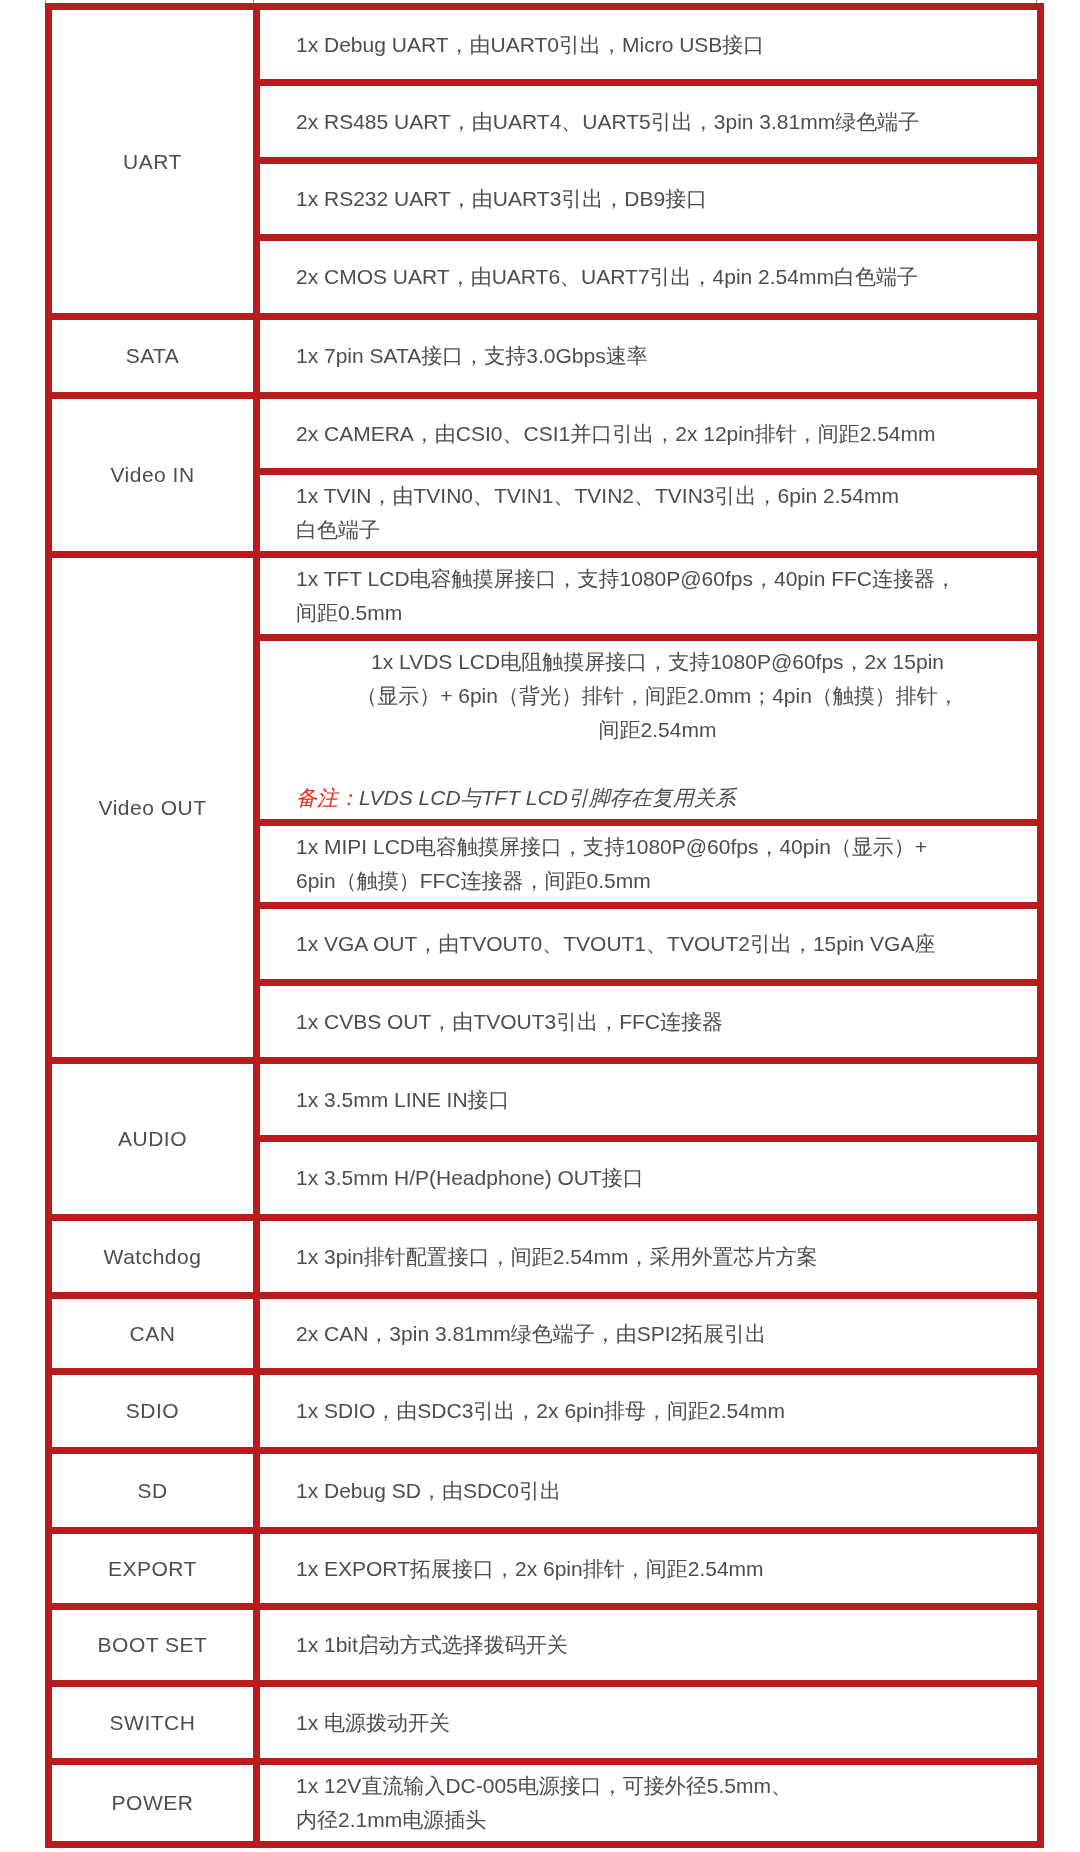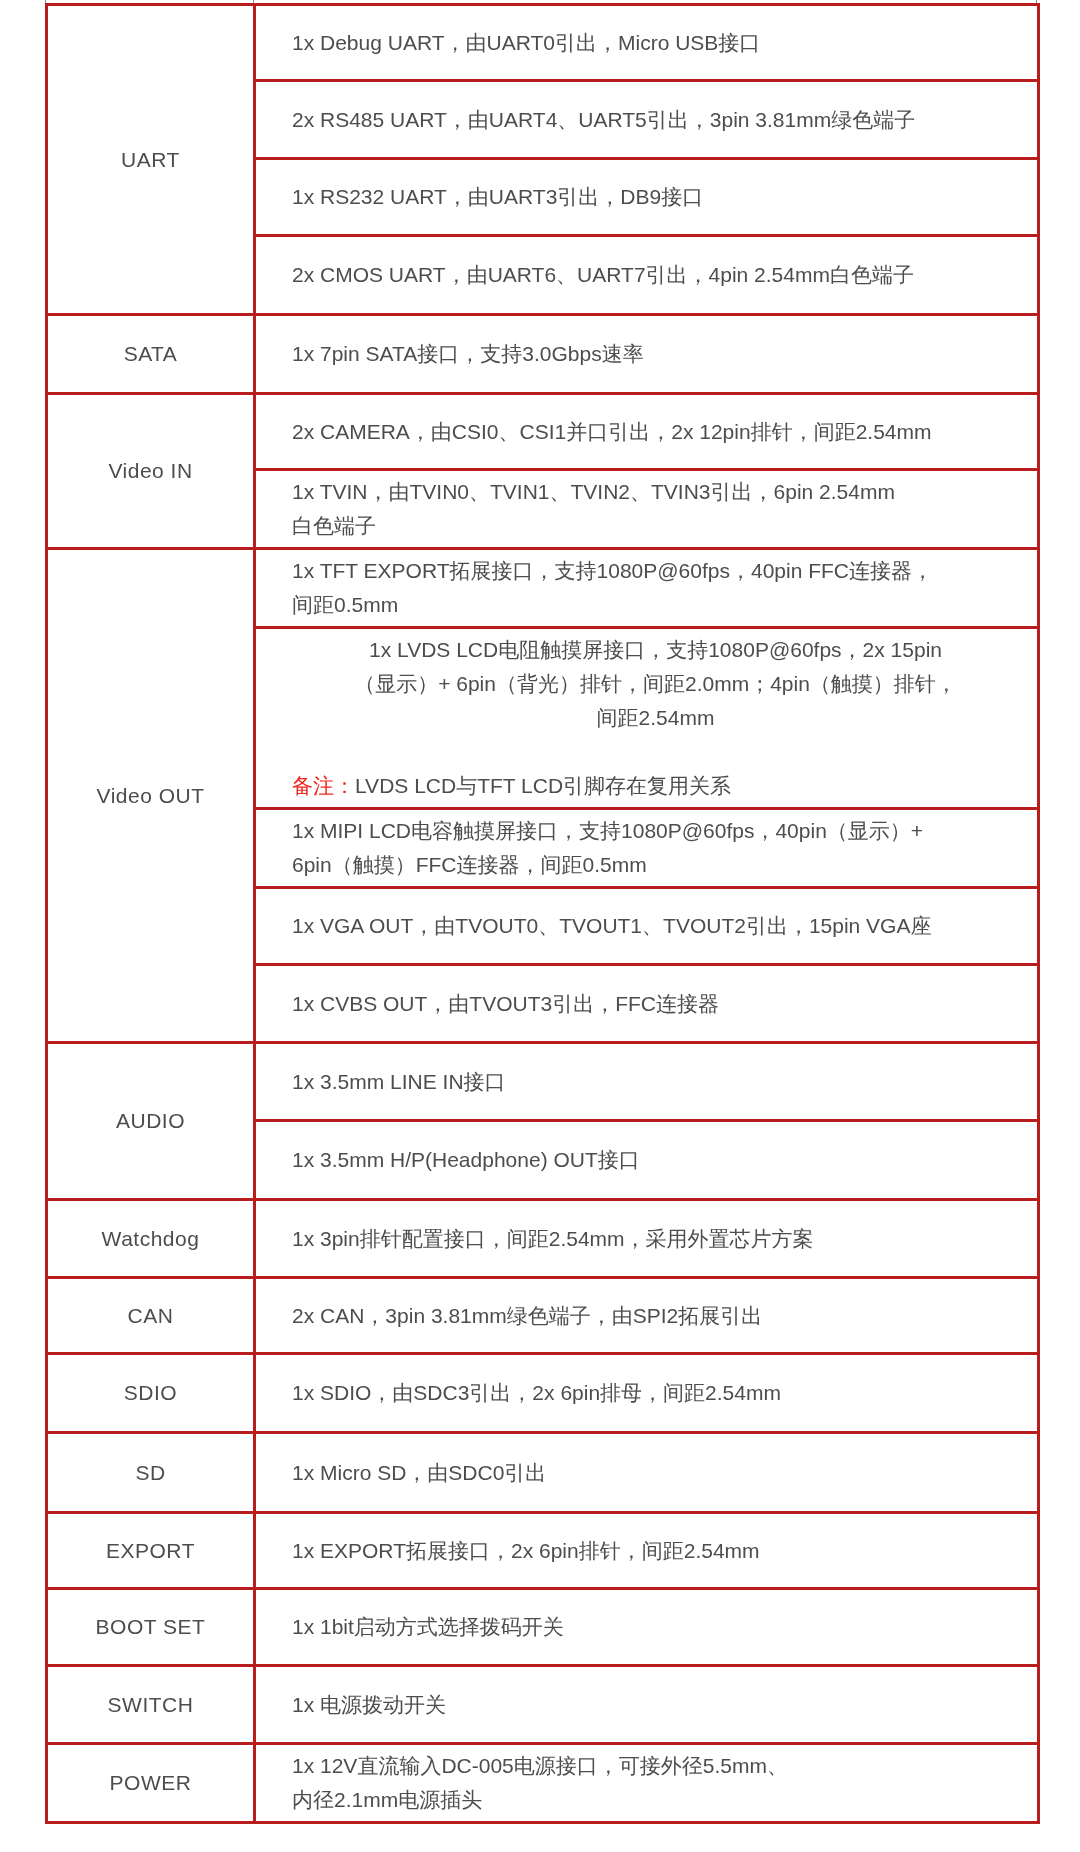--- a/index.html
+++ b/index.html
@@ -30,21 +30,21 @@
     top: 3px;
   }
   table.spec {
     border-collapse: collapse;
     table-layout: fixed;
     width: 992px;
   }
   table.spec col.c-cat  { width: 208px; }
   table.spec col.c-desc { width: 784px; }
   table.spec td {
-    border: 3px solid #b91c1c;
+    border: 7px solid #b91c1c;
     padding: 0;
     vertical-align: middle;
   }
   td.cat-cell {
     text-align: center;
   }
   .cat-label {
     font-size: 21px;
     color: #4d4d4d;
     letter-spacing: 0.5px;
@@ -58,20 +58,21 @@
   }
   .desc-text.with-note {
     padding-bottom: 0;
     text-align: center;
   }
   .note-line {
     font-size: 21px;
     line-height: 34px;
     white-space: pre-line;
     padding: 0 18px 4px 36px;
+    font-style: italic;
   }
   .note-label { color: #f0261c; }
   .note-text  { color: #4d4d4d; }
 </style>
 </head>
 <body>
 
 <div class="crop-stub stub-left"></div>
 <div class="crop-stub stub-mid"></div>
 <div class="crop-stub stub-right"></div>
@@ -130,21 +131,21 @@
         <div class="desc-text">1x TVIN，由TVIN0、TVIN1、TVIN2、TVIN3引出，6pin 2.54mm
 白色端子</div>
       </td>
     </tr>
 
     <tr style="height:78px">
       <td class="cat-cell" rowspan="5">
         <span class="cat-label">Video OUT</span>
       </td>
       <td>
-        <div class="desc-text">1x TFT EXPORT拓展接口，支持1080P@60fps，40pin FFC连接器，
+        <div class="desc-text">1x TFT LCD电容触摸屏接口，支持1080P@60fps，40pin FFC连接器，
 间距0.5mm</div>
       </td>
     </tr>
     <tr style="height:157px">
       <td>
         <div class="desc-text with-note">1x LVDS LCD电阻触摸屏接口，支持1080P@60fps，2x 15pin
 （显示）+ 6pin（背光）排针，间距2.0mm；4pin（触摸）排针，
 间距2.54mm</div>
         <div class="note-line">
           <span class="note-label">备注：</span><span class="note-text">LVDS LCD与TFT LCD引脚存在复用关系</span>
@@ -207,21 +208,21 @@
       <td>
         <div class="desc-text">1x SDIO，由SDC3引出，2x 6pin排母，间距2.54mm</div>
       </td>
     </tr>
 
     <tr style="height:80px">
       <td class="cat-cell">
         <span class="cat-label">SD</span>
       </td>
       <td>
-        <div class="desc-text">1x Micro SD，由SDC0引出</div>
+        <div class="desc-text">1x Debug SD，由SDC0引出</div>
       </td>
     </tr>
 
     <tr style="height:76px">
       <td class="cat-cell">
         <span class="cat-label">EXPORT</span>
       </td>
       <td>
         <div class="desc-text">1x EXPORT拓展接口，2x 6pin排针，间距2.54mm</div>
       </td>

